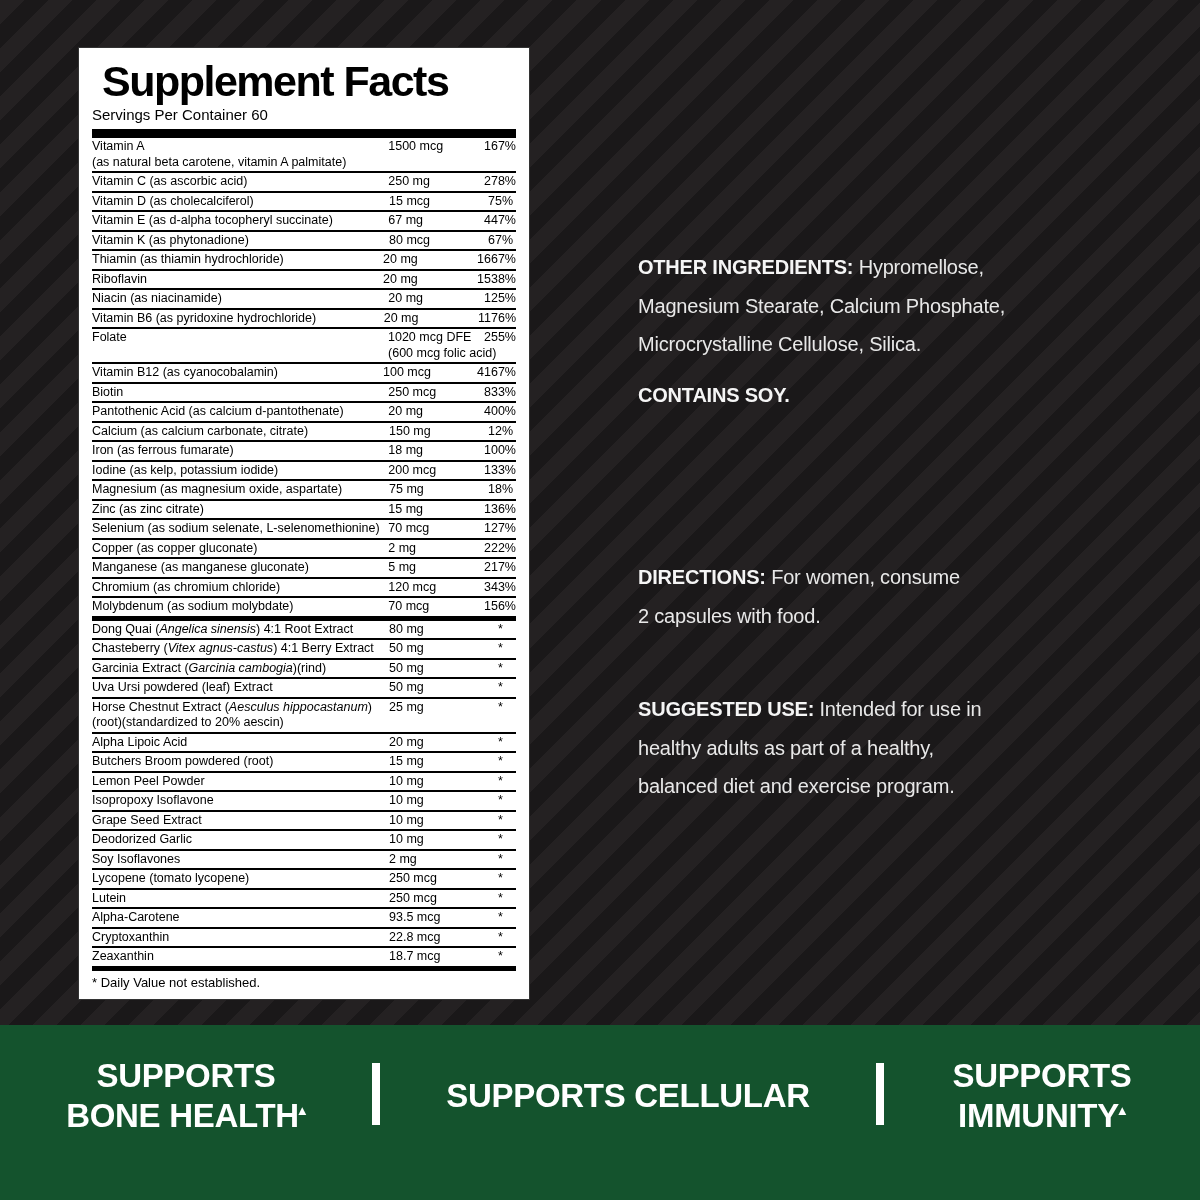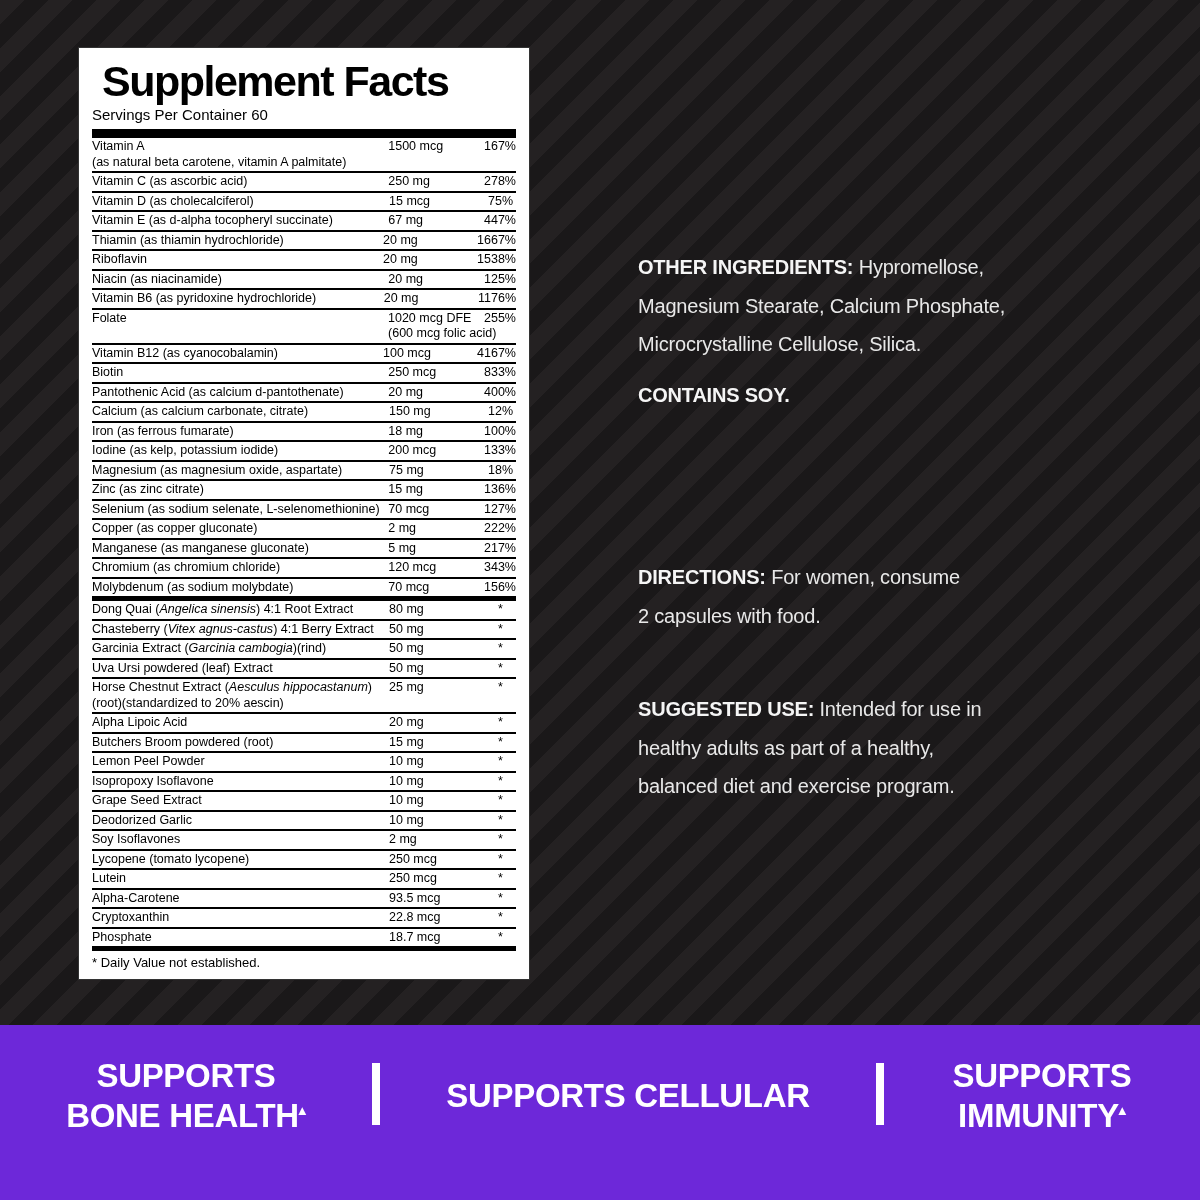--- a/index.html
+++ b/index.html
@@ -55,21 +55,21 @@
     position:absolute; left:638px; width:545px;
     color:#e8e8e8; font-size:20px; line-height:38.5px;
     letter-spacing:-0.2px;
   }
   .info-block b { color:#f5f5f5; font-weight:bold; }
   .info-text { white-space:pre-line; }
 
   
   .banner {
     position:absolute; left:0; top:1025px; width:1200px; height:175px;
-    background:#6d28d9; color:#fff;
+    background:#14532d; color:#fff;
   }
   .banner-main {
     position:absolute; left:0; top:0; width:1200px; height:122px;
     display:flex; align-items:center;
   }
   .b-col {
     text-align:center; font-weight:bold;
     font-size:33px; line-height:35px; letter-spacing:-0.3px;
     padding-top:18px;
   }
@@ -104,20 +104,25 @@
         <span class="t-name"><span>Vitamin D (as cholecalciferol)</span></span>
         <span class="t-amt">15 mcg</span>
         <span class="t-dv">75%</span>
       </div>
       <div class="t-row">
         <span class="t-name"><span>Vitamin E (as d-alpha tocopheryl succinate)</span></span>
         <span class="t-amt">67 mg</span>
         <span class="t-dv">447%</span>
       </div>
       <div class="t-row">
+        <span class="t-name"><span>Vitamin K (as phytonadione)</span></span>
+        <span class="t-amt">80 mcg</span>
+        <span class="t-dv">67%</span>
+      </div>
+      <div class="t-row">
         <span class="t-name"><span>Thiamin (as thiamin hydrochloride)</span></span>
         <span class="t-amt">20 mg</span>
         <span class="t-dv">1667%</span>
       </div>
       <div class="t-row">
         <span class="t-name"><span>Riboflavin</span></span>
         <span class="t-amt">20 mg</span>
         <span class="t-dv">1538%</span>
       </div>
       <div class="t-row">
@@ -274,21 +279,21 @@
         <span class="t-name"><span>Alpha-Carotene</span></span>
         <span class="t-amt">93.5 mcg</span>
         <span class="t-dv">*</span>
       </div>
       <div class="t-row">
         <span class="t-name"><span>Cryptoxanthin</span></span>
         <span class="t-amt">22.8 mcg</span>
         <span class="t-dv">*</span>
       </div>
       <div class="t-row">
-        <span class="t-name"><span>Phosphate</span></span>
+        <span class="t-name"><span>Zeaxanthin</span></span>
         <span class="t-amt">18.7 mcg</span>
         <span class="t-dv">*</span>
       </div>
     </div>
   <div class="sf-footnote">* Daily Value not established.</div>
 </div>
 
 <div class="info-block" style="top:248px;">
   <b>OTHER INGREDIENTS:</b><span class="info-text"> Hypromellose,
 Magnesium Stearate, Calcium Phosphate,

